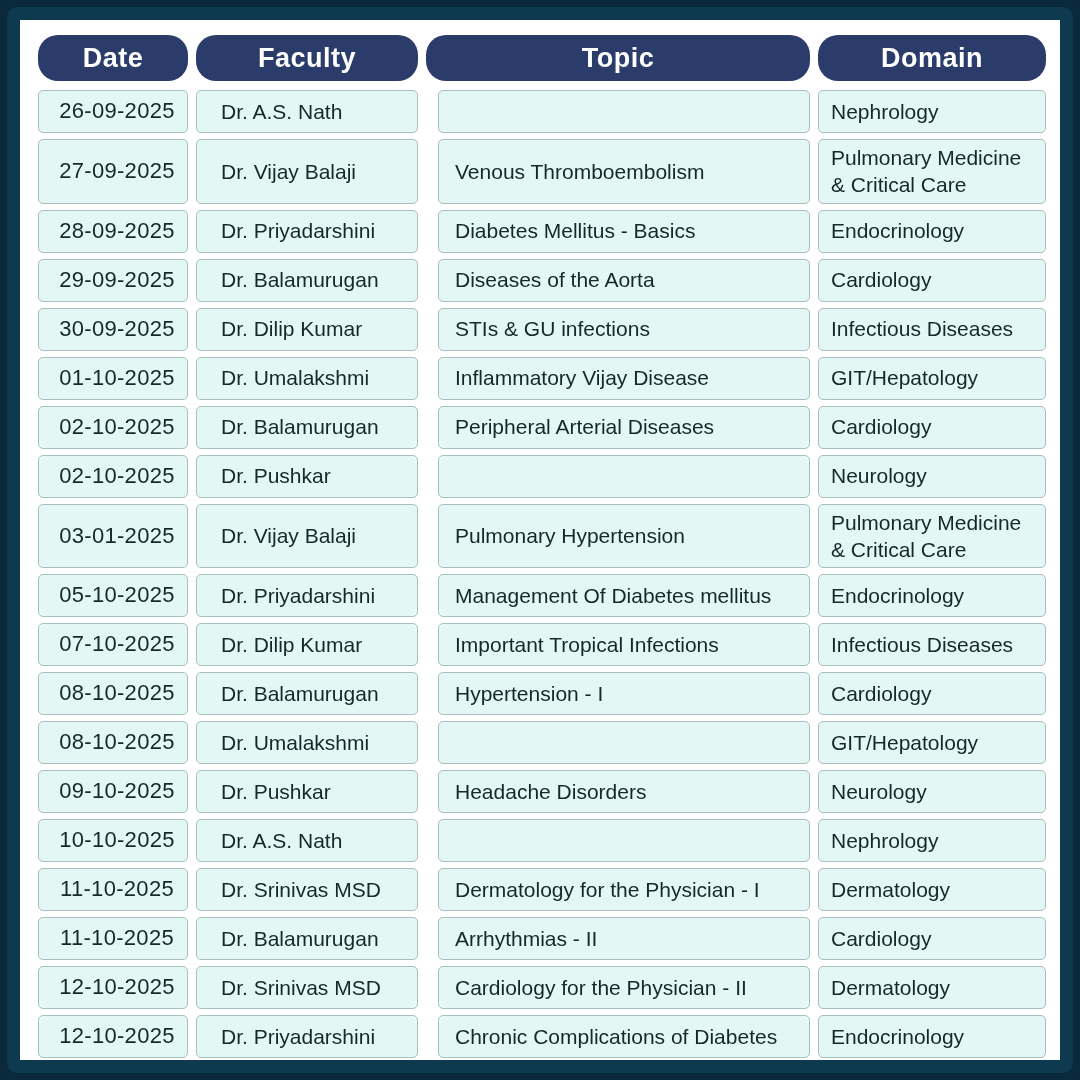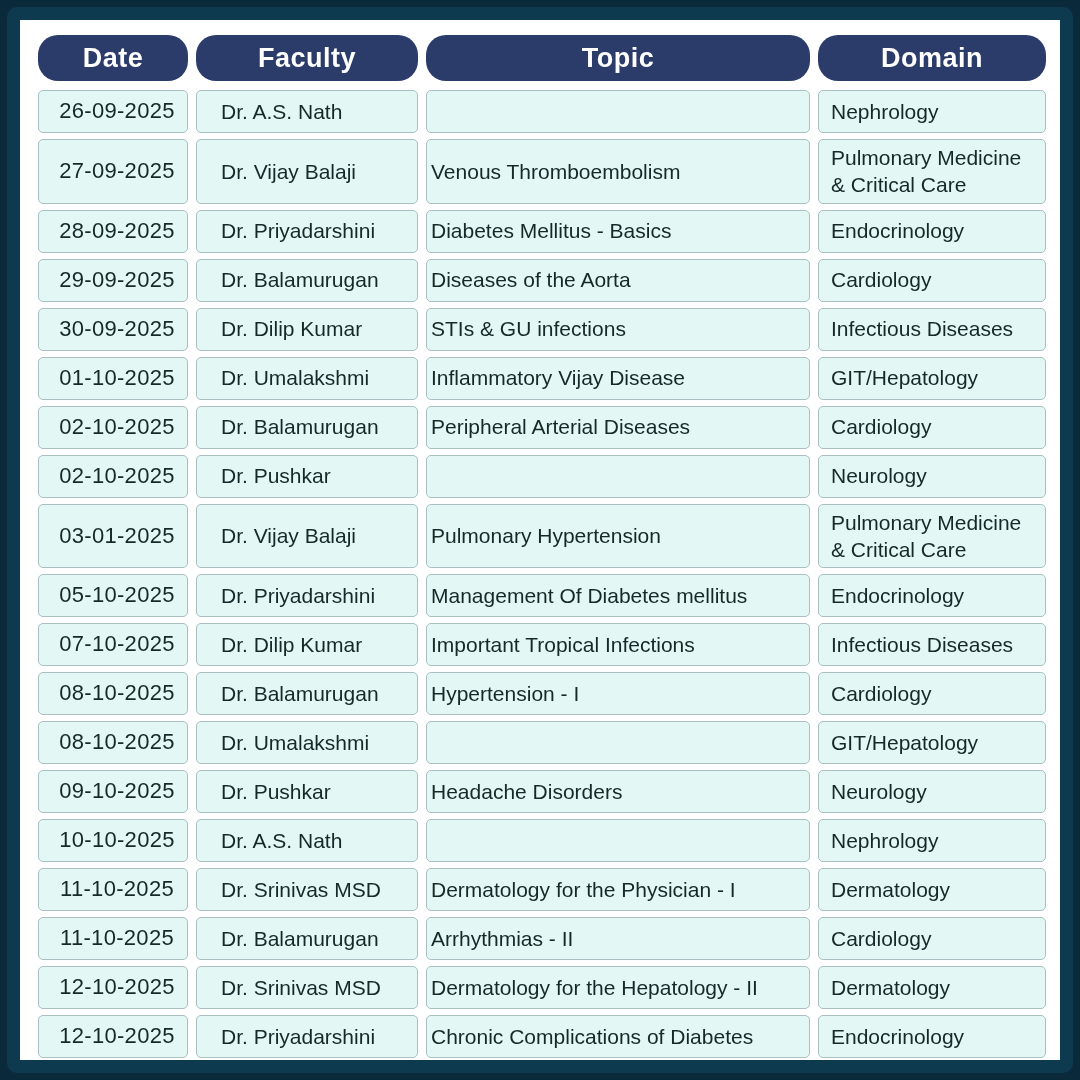--- a/index.html
+++ b/index.html
@@ -49,21 +49,21 @@
     line-height: 1.3;
     padding: 4px 12px;
   }
   .cell.date {
     justify-content: center;
     font-size: 22px;
     letter-spacing: 0.3px;
     padding-left: 20px;
   }
   .cell.faculty { padding-left: 24px; }
-  .cell.topic  { padding-left: 4px; }
+  .cell.topic  { padding-left: 16px; margin-left: 12px; }
   .cell.domain { }
 </style>
 </head>
 <body>
 
 <div class="page">
   <div class="table">
     <div class="row">
       <div class="hcell">Date</div>
       <div class="hcell">Faculty</div>
@@ -186,21 +186,21 @@
   <div class="row">
     <div class="cell date">11-10-2025</div>
     <div class="cell faculty">Dr. Balamurugan</div>
     <div class="cell topic">Arrhythmias - II</div>
     <div class="cell domain">Cardiology</div>
   </div>
 
   <div class="row">
     <div class="cell date">12-10-2025</div>
     <div class="cell faculty">Dr. Srinivas MSD</div>
-    <div class="cell topic">Dermatology for the Hepatology - II</div>
+    <div class="cell topic">Cardiology for the Physician - II</div>
     <div class="cell domain">Dermatology</div>
   </div>
 
   <div class="row">
     <div class="cell date">12-10-2025</div>
     <div class="cell faculty">Dr. Priyadarshini</div>
     <div class="cell topic">Chronic Complications of Diabetes</div>
     <div class="cell domain">Endocrinology</div>
   </div>
 </div>

